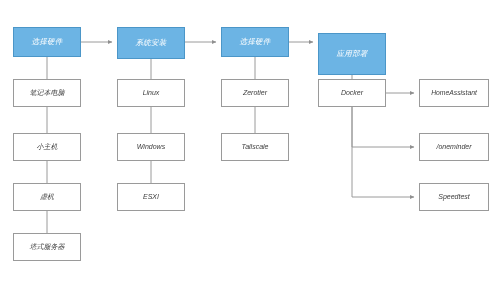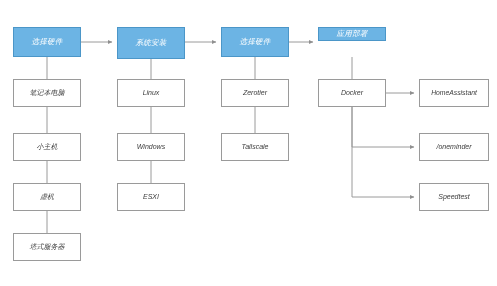--- a/index.html
+++ b/index.html
@@ -87,21 +87,21 @@
   <div id="nodes-layer">
       <div class="node node-header" style="left: 13px; top: 27px; width: 68px; height: 30px;">
         <span>选择硬件</span>
       </div>
       <div class="node node-header" style="left: 117px; top: 27px; width: 68px; height: 32px;">
         <span>系统安装</span>
       </div>
       <div class="node node-header" style="left: 221px; top: 27px; width: 68px; height: 30px;">
         <span>选择硬件</span>
       </div>
-      <div class="node node-header" style="left: 318px; top: 27px; width: 68px; height: 14px;">
+      <div class="node node-header" style="left: 318px; top: 33px; width: 68px; height: 42px;">
         <span>应用部署</span>
       </div>
       <div class="node node-plain" style="left: 13px; top: 79px; width: 68px; height: 28px;">
         <span>笔记本电脑</span>
       </div>
       <div class="node node-plain" style="left: 13px; top: 133px; width: 68px; height: 28px;">
         <span>小主机</span>
       </div>
       <div class="node node-plain" style="left: 13px; top: 183px; width: 68px; height: 28px;">
         <span>虚机</span>

